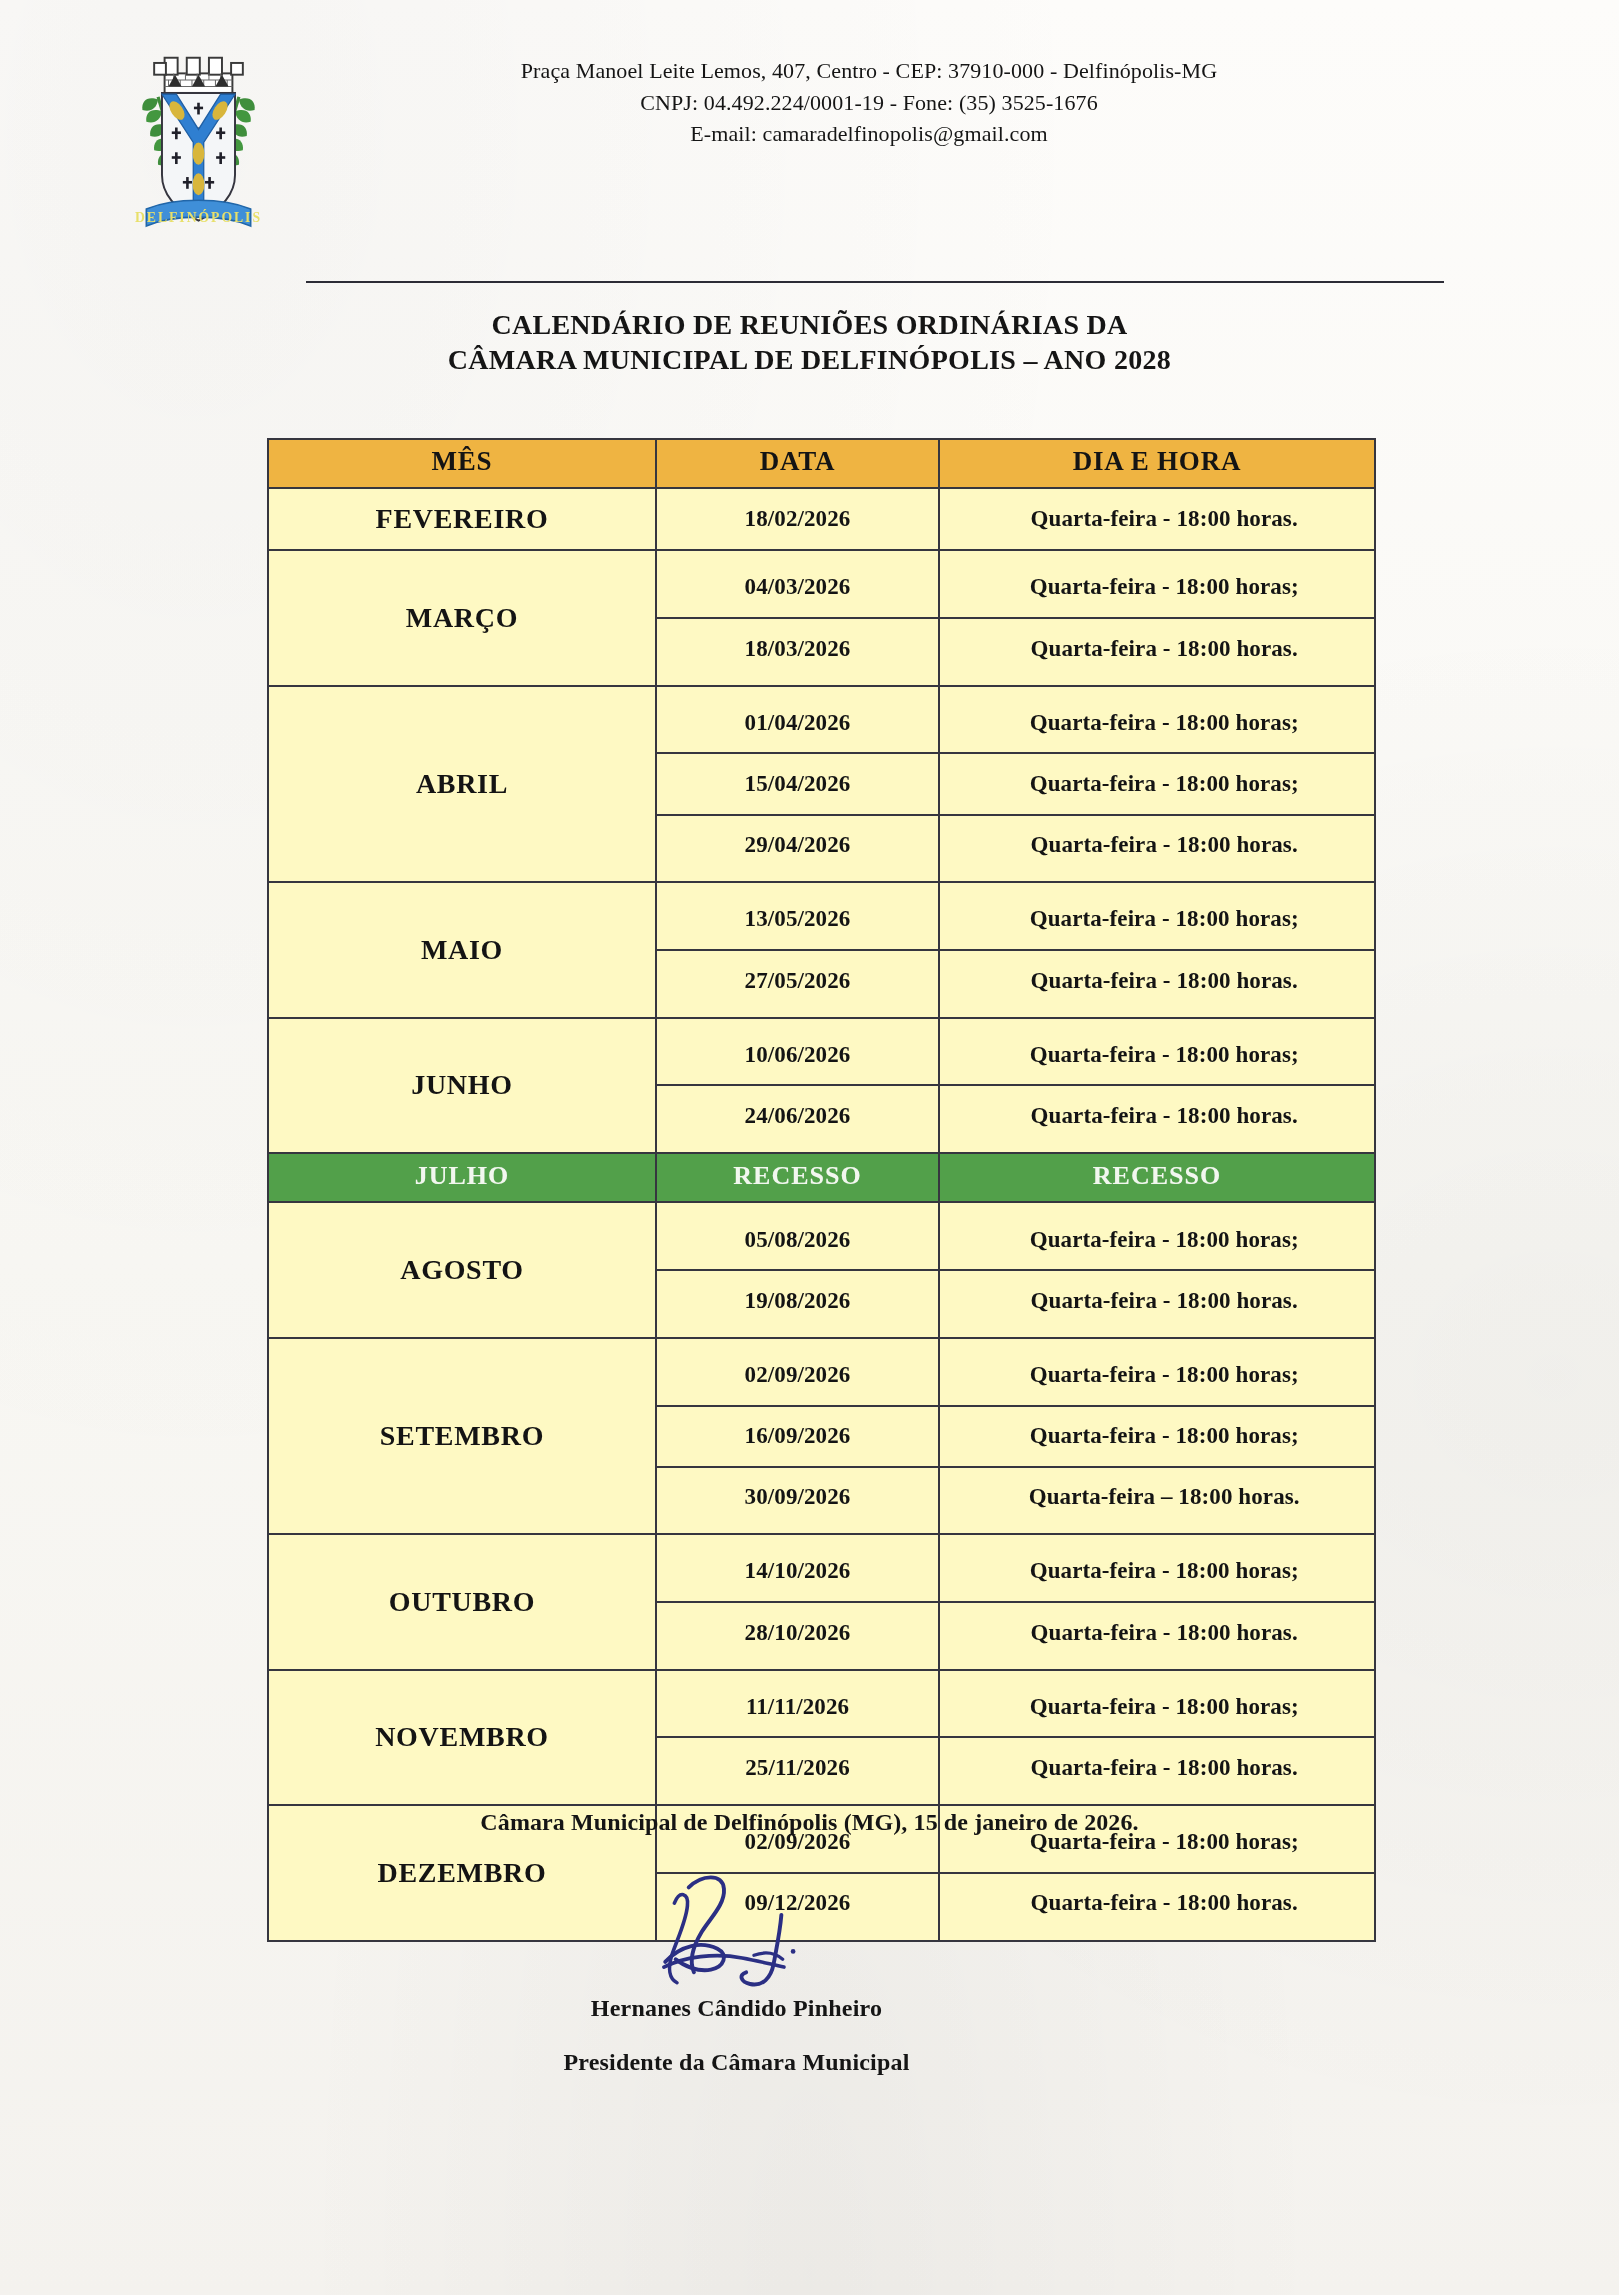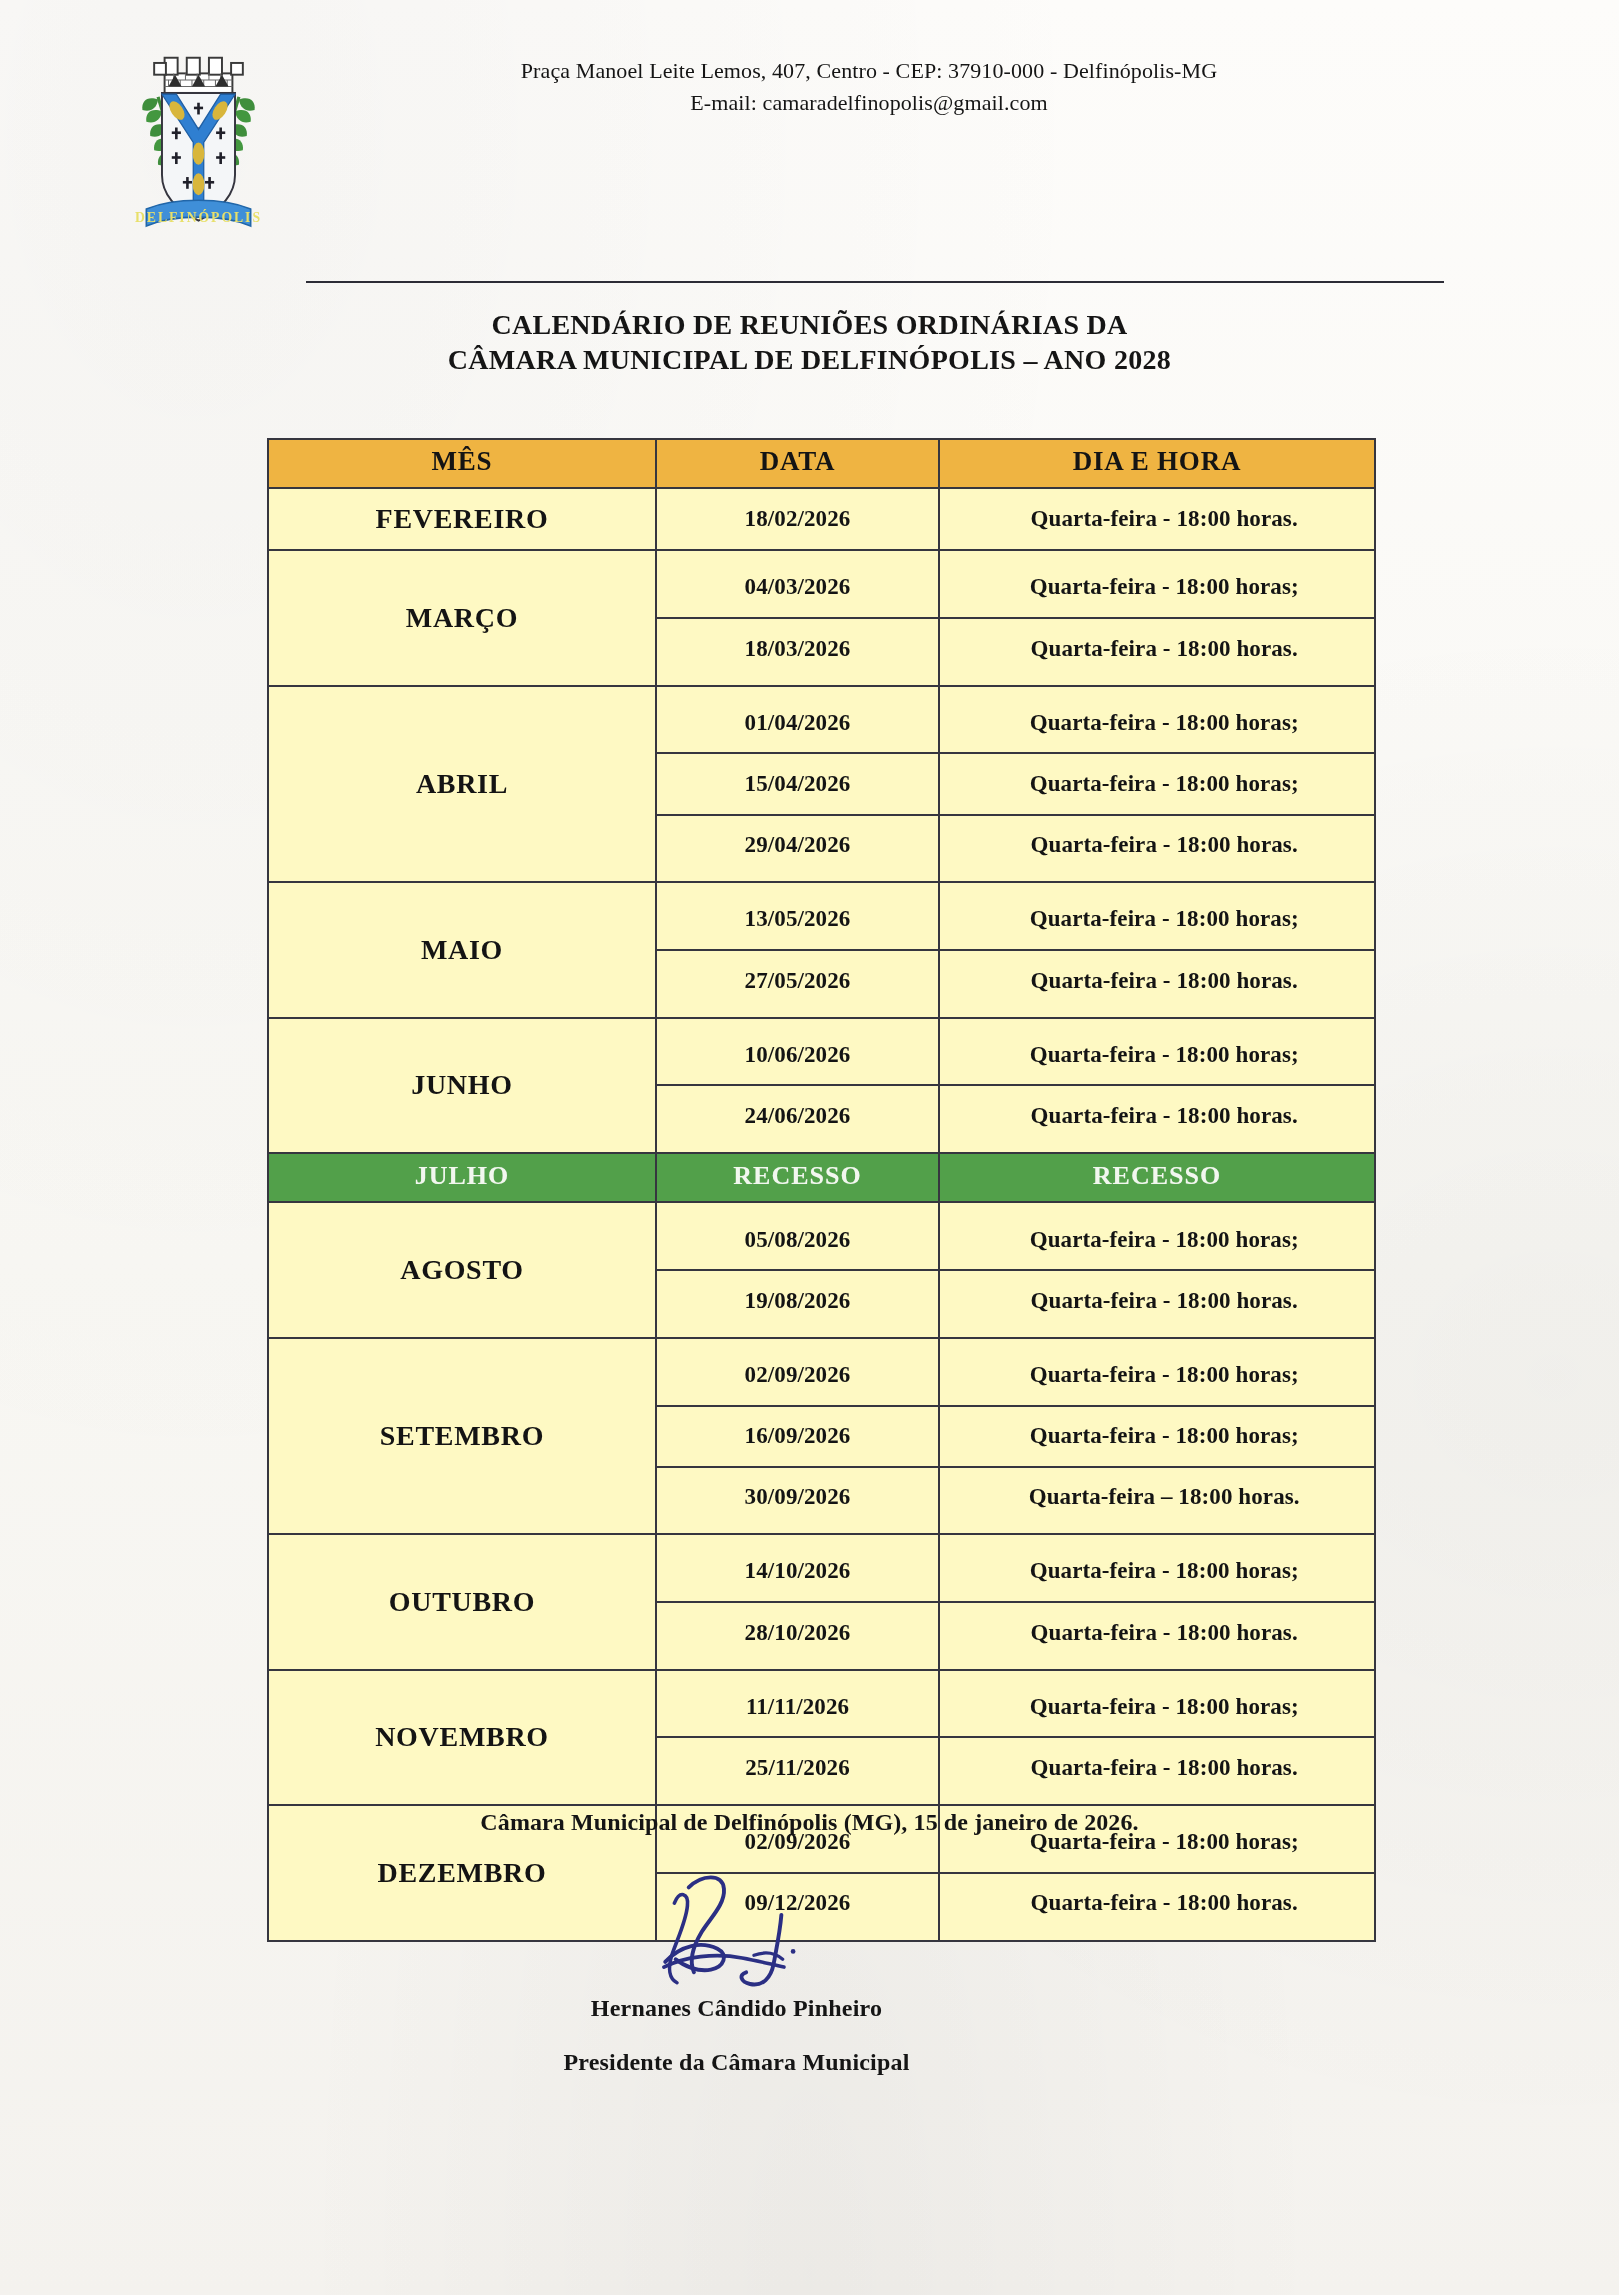--- a/index.html
+++ b/index.html
@@ -335,20 +335,21 @@
 
           <g>
             <path d="M28 250 C70 232 146 232 188 250 L188 276 C146 258 70 258 28 276 Z" fill="#3f8fd8" stroke="#2166a8" stroke-width="2.5"></path>
             <text x="108" y="270" text-anchor="middle" font-family="Liberation Serif, serif" font-size="21" font-weight="bold" letter-spacing="3" fill="#e8e06a">DELFINÓPOLIS</text>
           </g>
         </svg>
       </div>
 
       <div class="org-block">
         <div class="org-line">Praça Manoel Leite Lemos, 407, Centro - CEP: 37910-000 - Delfinópolis-MG</div>
+        <div class="org-line">CNPJ: 04.492.224/0001-19 - Fone: (35) 3525-1676</div>
         <div class="org-line">E-mail: camaradelfinopolis@gmail.com</div>
       </div>
 
       <div class="rule"></div>
     </div>
 
     <div class="doc-title">
       <div class="l">CALENDÁRIO DE REUNIÕES ORDINÁRIAS DA</div>
       <div class="l">CÂMARA MUNICIPAL DE DELFINÓPOLIS – ANO 2028</div>
     </div>

